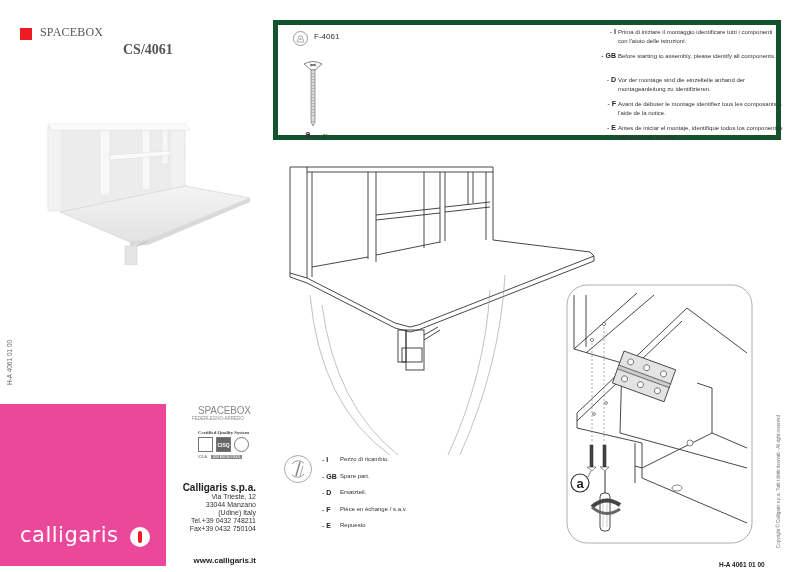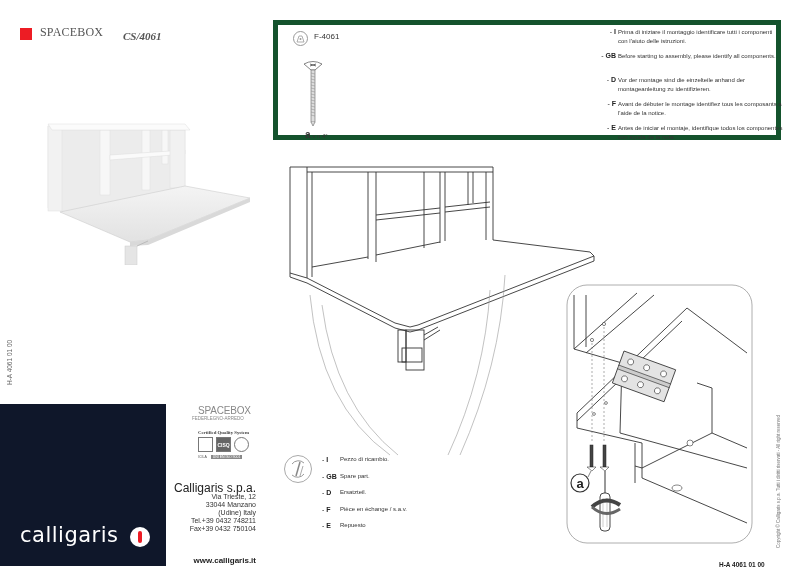--- a/index.html
+++ b/index.html
@@ -4,21 +4,21 @@
 <style>
   * { box-sizing: border-box; margin: 0; padding: 0; }
   html, body { width: 802px; height: 572px; background: #ffffff; overflow: hidden; }
   body { position: relative; font-family: "Liberation Sans", sans-serif; color: #222; }
 
   .abs { position: absolute; }
 
   
   .title-square { left: 20px; top: 28px; width: 12px; height: 12px; background: #ed1c24; }
   .title-main { left: 40px; top: 25px; font-family: "Liberation Serif", serif; font-size: 12px; color: #555; letter-spacing: 0.2px; }
-  .title-code { left: 123px; top: 30px; font-family: "Liberation Serif", serif; font-size: 11px; font-weight: bold; color: #555; font-style: italic; }
+  .title-code { left: 123px; top: 42px; font-family: "Liberation Serif", serif; font-size: 14px; font-weight: bold; color: #555; }
 
   
   .info-box { left: 273px; top: 20px; width: 508px; height: 120px; border: 5px solid #14532d; background: #fff; }
   .part-icon { left: 15px; top: 6px; width: 15px; height: 15px; border: 1px solid #999; border-radius: 50%; }
   .part-code { left: 36px; top: 7px; font-size: 8px; color: #333; }
   .screw-svg { left: 24px; top: 35px; }
   .qty { left: 27px; top: 104px; font-size: 6px; color: #333; }
   .qty b { font-size: 10px; }
 
   .instr { position: absolute; left: 340px; width: 165px; font-size: 6px; line-height: 8.5px; color: #333; }
@@ -31,39 +31,39 @@
 
   
   .drawing { left: 280px; top: 155px; }
   .detail { left: 562px; top: 283px; }
 
   
   .vcode-left { left: 6px; top: 385px; transform-origin: left top; transform: rotate(-90deg); font-size: 6.5px; color: #666; white-space: nowrap; }
   .vcode-right { left: 776px; top: 548px; transform-origin: left top; transform: rotate(-90deg); font-size: 4.5px; color: #777; white-space: nowrap; }
 
   
-  .brand-block { left: 0; top: 404px; width: 166px; height: 162px; background: #0f172a; }
+  .brand-block { left: 0; top: 404px; width: 166px; height: 162px; background: #ec4899; }
   .brand-name { left: 20px; top: 119px; font-family: "DejaVu Sans", sans-serif; font-size: 21px; color: #fff; letter-spacing: 0.5px; }
   .brand-icon { left: 130px; top: 123px; width: 20px; height: 20px; background: #fff; border-radius: 50%; }
   .brand-icon::after { content: ""; position: absolute; left: 8px; top: 4px; width: 4px; height: 12px; background: #ed1c24; border-radius: 2px; }
 
   
   .assarredo { left: 198px; top: 405px; font-size: 10px; color: #888; letter-spacing: -0.2px; }
   .assarredo-sub { left: 192px; top: 416px; font-size: 4.5px; color: #888; }
   .cert-label { left: 198px; top: 430px; font-family: "Liberation Serif", serif; font-size: 4.8px; font-weight: bold; color: #444; }
   .cert-logos { left: 198px; top: 437px; display: flex; gap: 3px; }
   .cert-logo { width: 15px; height: 15px; border: 1px solid #777; }
   .cert-logo.cisq { background: #666; color: #fff; font-size: 5px; font-weight: bold; display: flex; align-items: center; justify-content: center; }
   .cert-logo.round { border-radius: 50%; }
   .cert-foot { left: 198px; top: 455px; font-size: 3.5px; color: #555; display: flex; gap: 4px; }
   .cert-foot span:last-child { background: #888; color: #fff; padding: 0 2px; }
 
   
   .address { left: 160px; top: 484px; width: 96px; text-align: right; font-size: 7px; line-height: 8px; color: #333; }
-  .address .company { font-weight: normal; font-size: 12px; color: #222; margin-bottom: 1px; }
+  .address .company { font-weight: bold; font-size: 10px; color: #222; margin-bottom: 1px; }
   .address .web { font-weight: bold; font-size: 8px; color: #222; margin-top: 24px; }
 
   
   .spare-icon { left: 284px; top: 455px; width: 28px; height: 28px; border: 1px solid #aaa; border-radius: 50%; }
   .spare-list { left: 322px; top: 456px; font-size: 6px; color: #333; }
   .spare-row { position: relative; height: 16.5px; padding-left: 18px; }
   .spare-row .code { position: absolute; left: 0; font-weight: bold; font-size: 7px; color: #222; }
   .spare-row .code .dash { font-weight: normal; }
 
   

